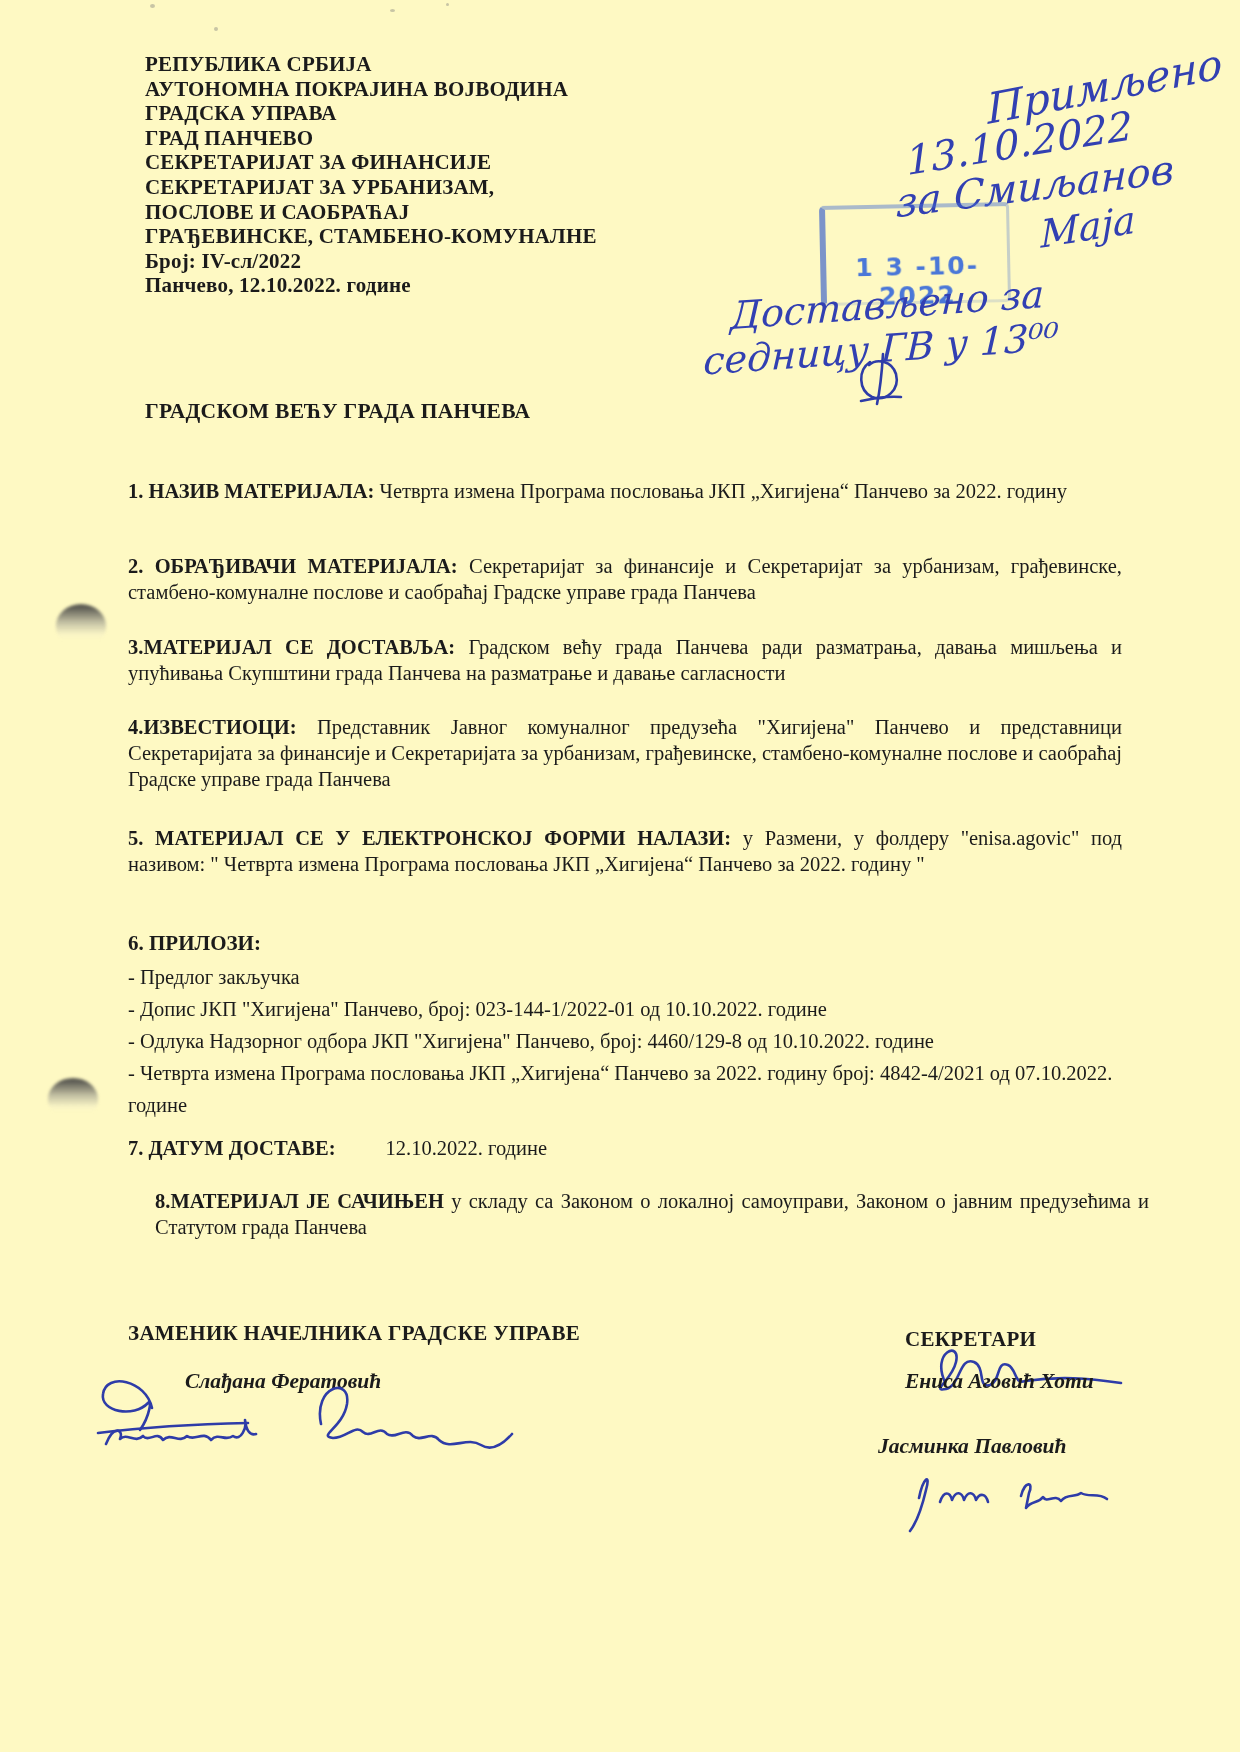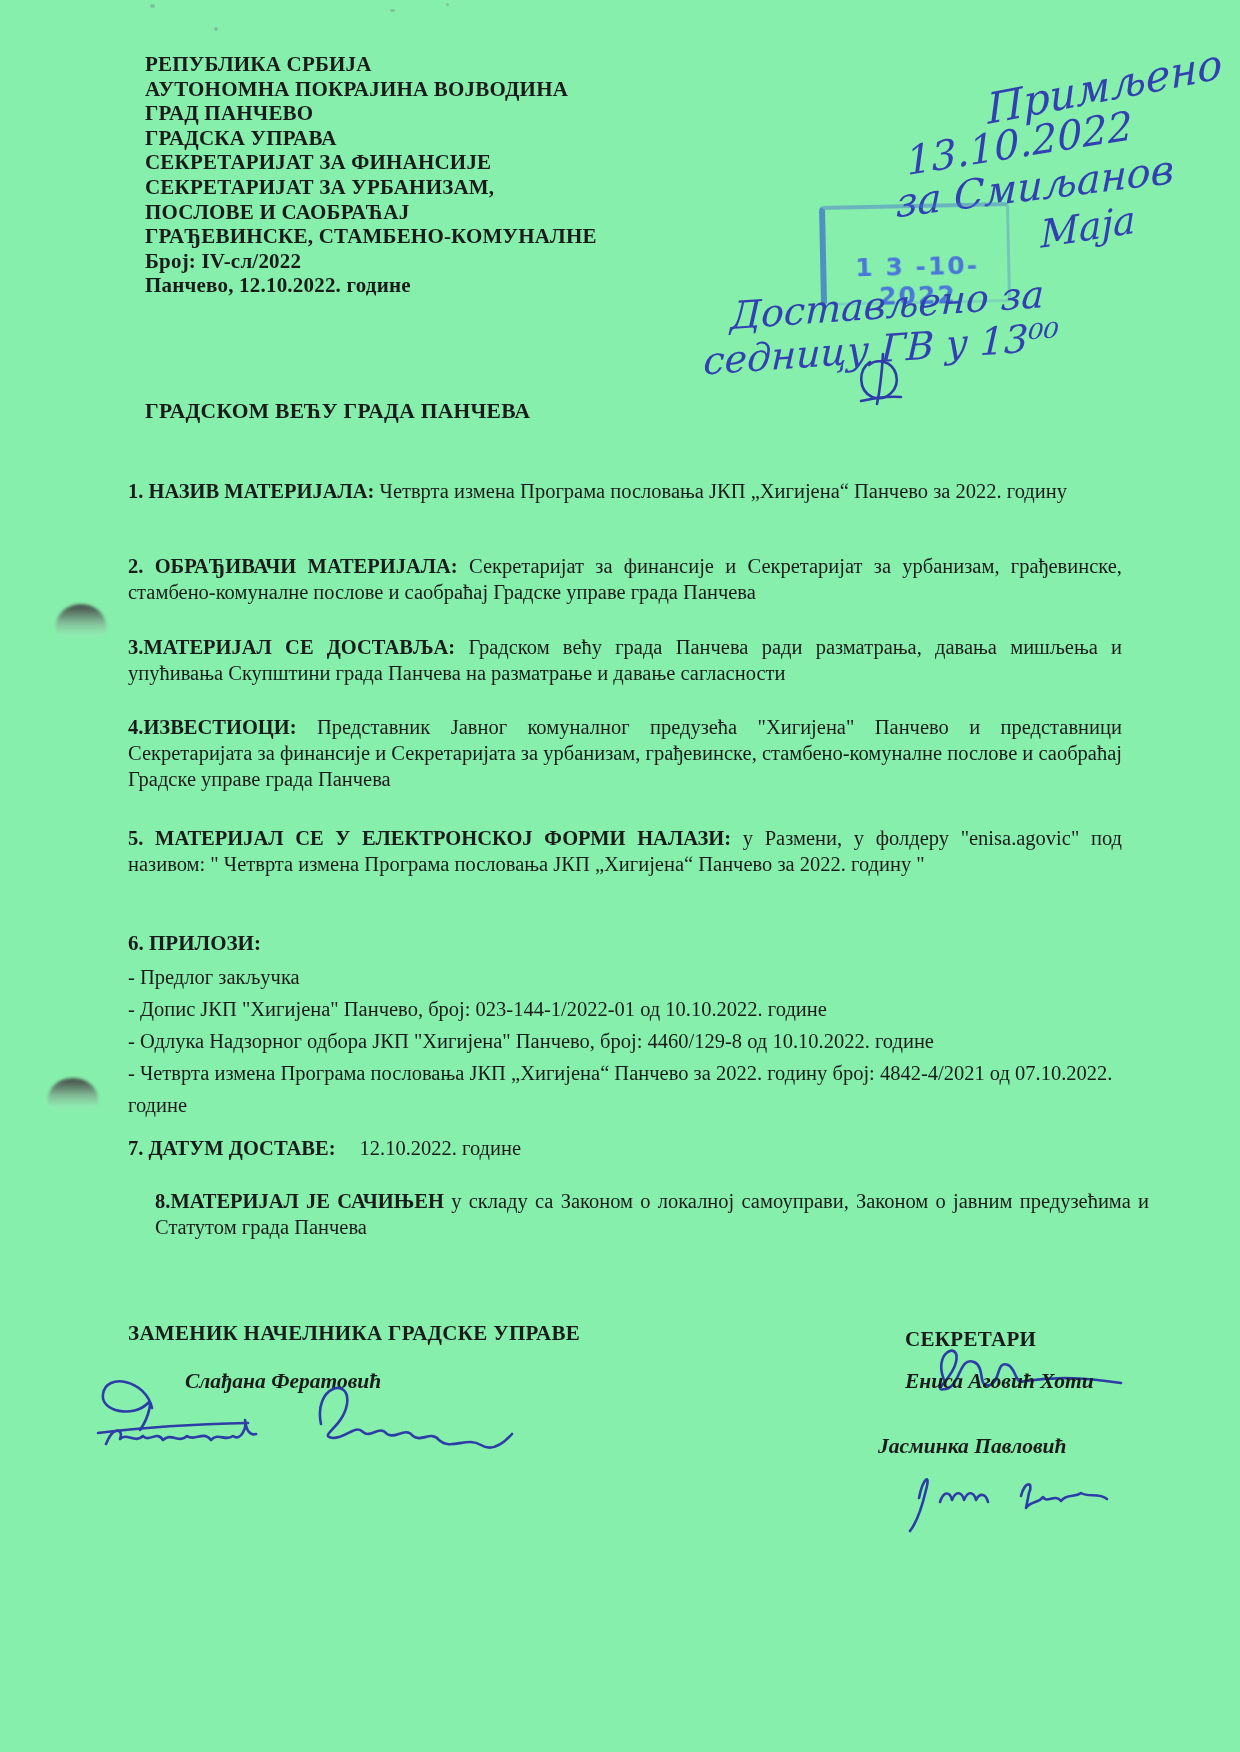--- a/index.html
+++ b/index.html
@@ -1,29 +1,29 @@
 <!DOCTYPE html>
 <html><head>
 <meta charset="utf-8">
 <style>
   html,body{margin:0;padding:0;}
   body{width:1240px;height:1752px;background:#ffffff;overflow:hidden;}
-  .page{position:relative;width:1240px;height:1752px;background:#86efac;
+  .page{position:relative;width:1240px;height:1752px;background:#fef9c3;
         font-family:"Liberation Serif","DejaVu Serif",serif;color:#1b1b1b;}
   
   .hdr{position:absolute;left:145px;top:52px;width:720px;}
   .hdr div{font-weight:bold;font-size:21px;line-height:24.6px;letter-spacing:.2px;}
   .addressee{position:absolute;left:145px;top:399px;font-weight:bold;font-size:21.5px;letter-spacing:.3px;}
   .para{position:absolute;left:128px;width:994px;font-size:20.5px;line-height:25.8px;
         text-align:justify;text-align-last:left;margin:0;}
   .lbl{font-weight:bold;}
   .att{position:absolute;left:128px;width:994px;font-size:20.5px;}
   .att div{line-height:32px;}
   .d7{position:absolute;left:128px;font-size:20.5px;}
-  .d7 .val{margin-left:24px;}
+  .d7 .val{margin-left:50px;}
   .sigtitle{position:absolute;font-weight:bold;font-size:21px;letter-spacing:.3px;}
   .signame{position:absolute;font-weight:bold;font-style:italic;font-size:21.5px;}
   
   .hand{position:absolute;font-family:"DejaVu Serif",serif;font-style:italic;
         color:#3240b2;white-space:nowrap;}
   .ink-svg{position:absolute;}
   .ink-svg path{fill:none;stroke:#2e3ca8;stroke-width:2.6;stroke-linecap:round;stroke-linejoin:round;}
   
   .stamp{position:absolute;left:820px;top:204px;width:190px;height:100px;
          transform:rotate(-1.2deg);filter:blur(.4px);}
@@ -50,22 +50,22 @@
   <div class="speck" style="left:214px;top:27px;width:4px;height:4px;"></div>
   <div class="speck" style="left:390px;top:9px;width:5px;height:3px;"></div>
   <div class="speck" style="left:446px;top:3px;width:3px;height:3px;"></div>
 
   <div class="hole" style="left:56px;top:604px;width:50px;height:44px;"></div>
   <div class="hole" style="left:48px;top:1078px;width:50px;height:42px;"></div>
 
   <div class="hdr">
     <div>РЕПУБЛИКА СРБИЈА</div>
     <div>АУТОНОМНА ПОКРАЈИНА ВОЈВОДИНА</div>
+    <div>ГРАДСКА УПРАВА</div>
     <div>ГРАД ПАНЧЕВО</div>
-    <div>ГРАДСКА УПРАВА</div>
     <div>СЕКРЕТАРИЈАТ ЗА ФИНАНСИЈЕ</div>
     <div>СЕКРЕТАРИЈАТ ЗА УРБАНИЗАМ,</div>
     <div>ПОСЛОВЕ И САОБРАЋАЈ</div>
     <div>ГРАЂЕВИНСКЕ, СТАМБЕНО-КОМУНАЛНЕ</div>
     <div>Број: IV-сл/2022</div>
     <div>Панчево, 12.10.2022. године</div>
   </div>
 
   <div class="hand" style="left:985px;top:62px;font-size:42px;transform:rotate(-11deg) skewX(-8deg);">Примљено</div>
   <div class="hand" style="left:905px;top:120px;font-size:40px;transform:rotate(-9deg) skewX(-6deg);">13.10.2022</div>

